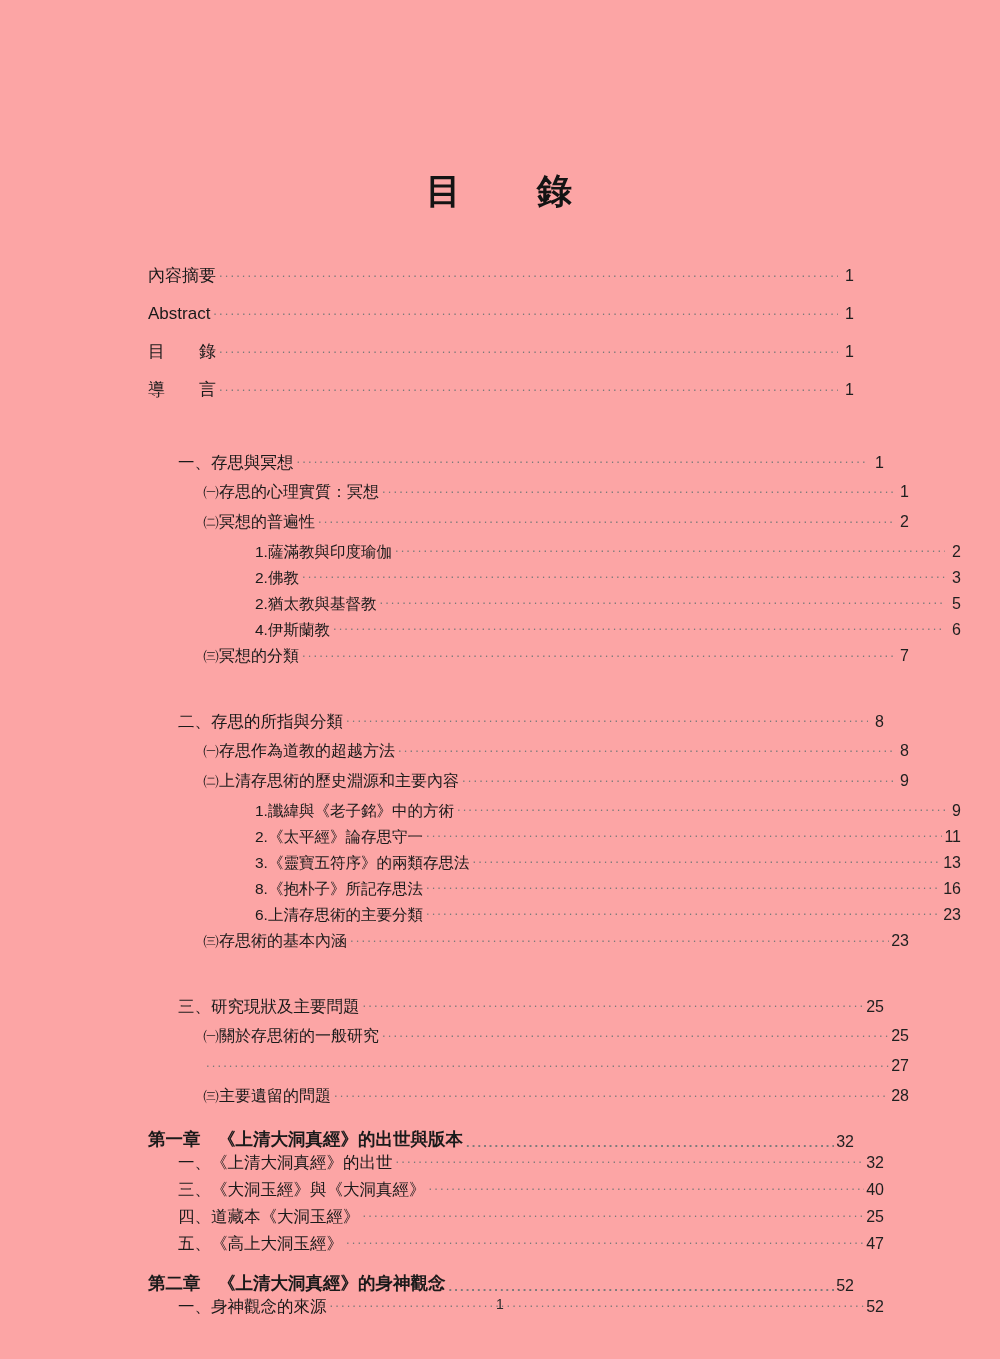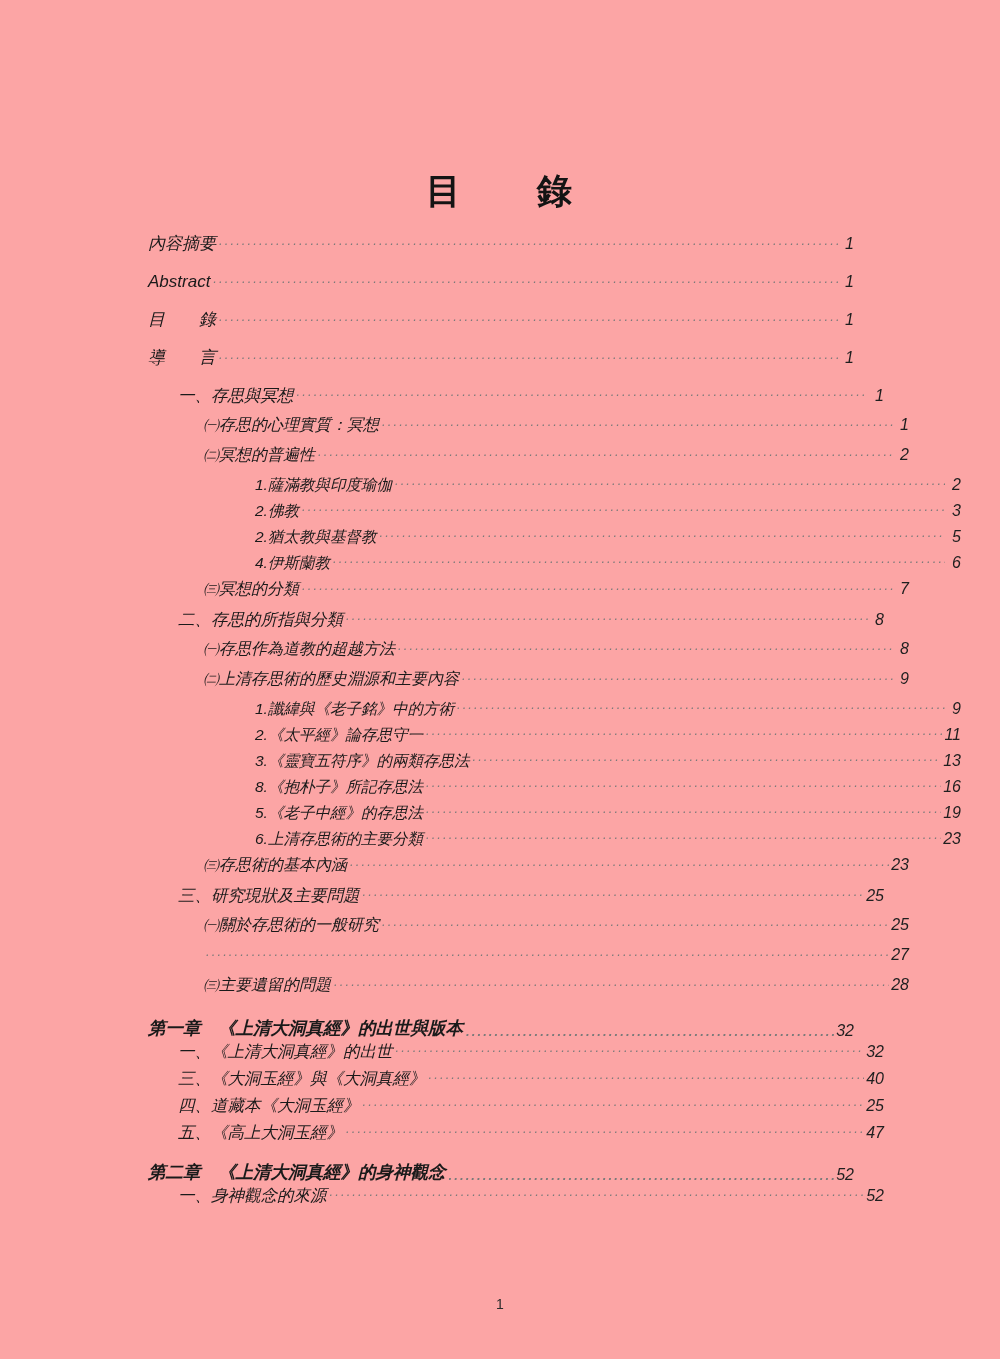--- a/index.html
+++ b/index.html
@@ -34,23 +34,22 @@
     font-size: 35px;
     font-weight: bold;
     letter-spacing: 2px;
     color: #141414;
     white-space: pre;
   }
 
   .toc-body {
     position: absolute;
     left: 148px;
-    top: 232px;
+    top: 264px;
     width: 706px;
-    font-style: italic;
   }
 
   .toc-row {
     display: flex;
     align-items: baseline;
     width: 100%;
     white-space: nowrap;
   }
 
   .toc-label {
@@ -100,20 +99,21 @@
     padding-left: 0px;
     font-weight: bold;
     align-items: flex-end;
   }
   .lvl0b .toc-page { font-weight: normal; }
 
   .lvl1 {
     font-size: 16.5px;
     height: 30px;
     padding-left: 30px;
+    margin-top: 35px;
   }
 
   .lvl1b {
     font-size: 16.5px;
     height: 27px;
     padding-left: 30px;
   }
 
   .lvl2 {
     font-size: 16px;
@@ -234,25 +234,20 @@
         <span class="toc-label">3.《靈寶五符序》的兩類存思法</span>
         <span class="leader"></span>
         <span class="toc-page">13</span>
       </div>
       <div class="toc-row lvl3">
         <span class="toc-label">8.《抱朴子》所記存思法</span>
         <span class="leader"></span>
         <span class="toc-page">16</span>
       </div>
       <div class="toc-row lvl3">
-        <span class="toc-label">5.《老子中經》的存思法</span>
-        <span class="leader"></span>
-        <span class="toc-page">19</span>
-      </div>
-      <div class="toc-row lvl3">
         <span class="toc-label">6.上清存思術的主要分類</span>
         <span class="leader"></span>
         <span class="toc-page">23</span>
       </div>
       <div class="toc-row lvl2">
         <span class="toc-label">㈢存思術的基本內涵</span>
         <span class="leader"></span>
         <span class="toc-page">23</span>
       </div>
       <div class="toc-row lvl1">

